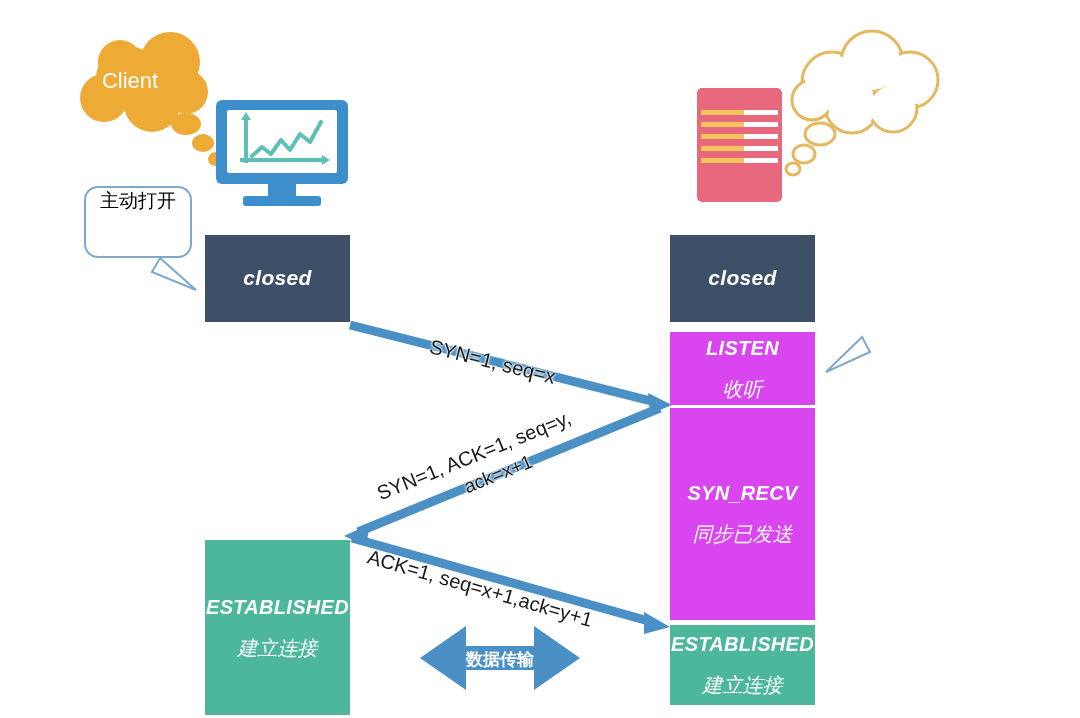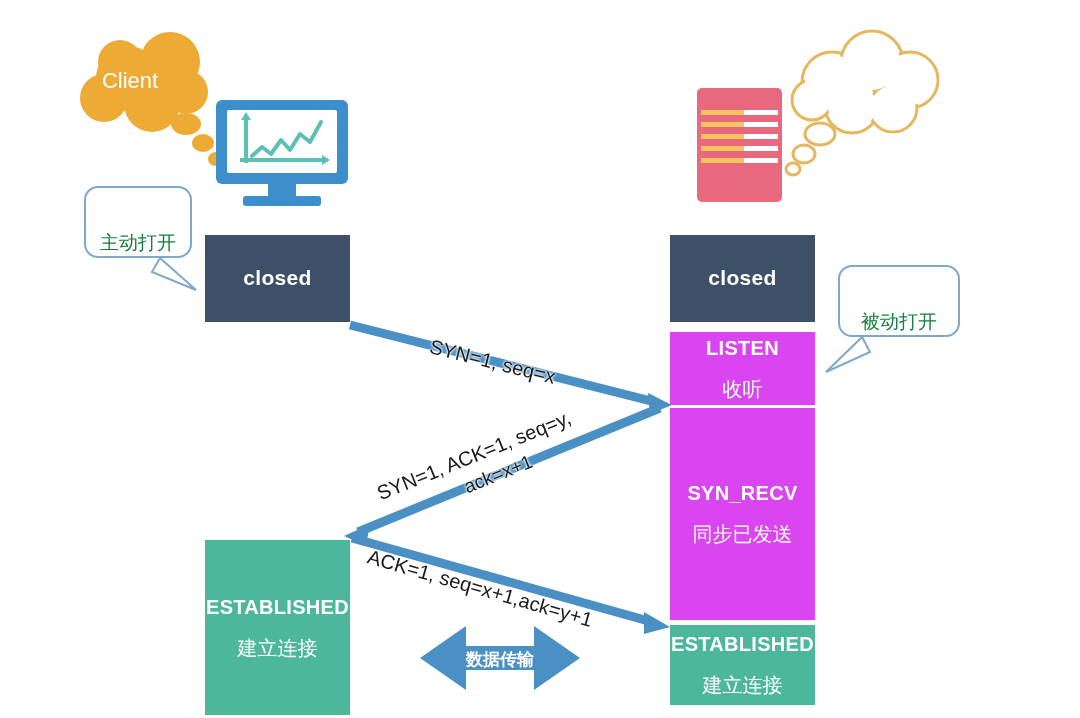--- a/index.html
+++ b/index.html
@@ -28,20 +28,21 @@
   .state-box {
     position: absolute;
     box-sizing: border-box;
     display: flex;
     flex-direction: column;
     align-items: center;
     justify-content: center;
     color: #ffffff;
     text-align: left;
     line-height: 1.25;
+    font-style: italic;
   }
   .state-box .line-en {
     font-size: 20px;
     font-weight: bold;
     letter-spacing: 0.3px;
   }
   .state-box .line-cn {
     font-size: 20px;
     font-weight: normal;
     margin-top: 16px;
@@ -49,23 +50,23 @@
   .box-closed .line-en {
     font-size: 21px;
   }
   .callout {
     position: absolute;
     box-sizing: border-box;
     border: 2px solid #7fa8cd;
     border-radius: 14px;
     background: #ffffff;
     display: flex;
-    align-items: flex-end;
+    align-items: flex-start;
     justify-content: center;
-    color: #15803d;
+    color: #000000;
     font-size: 19px;
   }
   .cloud-label {
     position: absolute;
     width: 100%;
     text-align: center;
     pointer-events: none;
   }
   .cloud-client-label {
     color: #ffffff;
@@ -180,23 +181,20 @@
     </g>
   </svg>
 
   <div class="cloud-label cloud-client-label" style="left:0; top:68px; width:260px;">Client</div>
 
 
   <div class="callout" style="left:84px; top:186px; width:108px; height:72px;">
     <span>主动打开</span>
   </div>
 
-  <div class="callout" style="left:838px; top:265px; width:122px; height:72px;">
-    <span>被动打开</span>
-  </div>
 
   <div class="state-box box-closed" style="left:205px; top:235px; width:145px; height:87px; background:#3e5068;">
     <div class="line-en">closed</div>
   </div>
 
 
   <div class="state-box" style="left:205px; top:540px; width:145px; height:175px; background:#4cb79a;">
     <div class="line-en">ESTABLISHED</div>
     <div class="line-cn">建立连接</div>
   </div>

